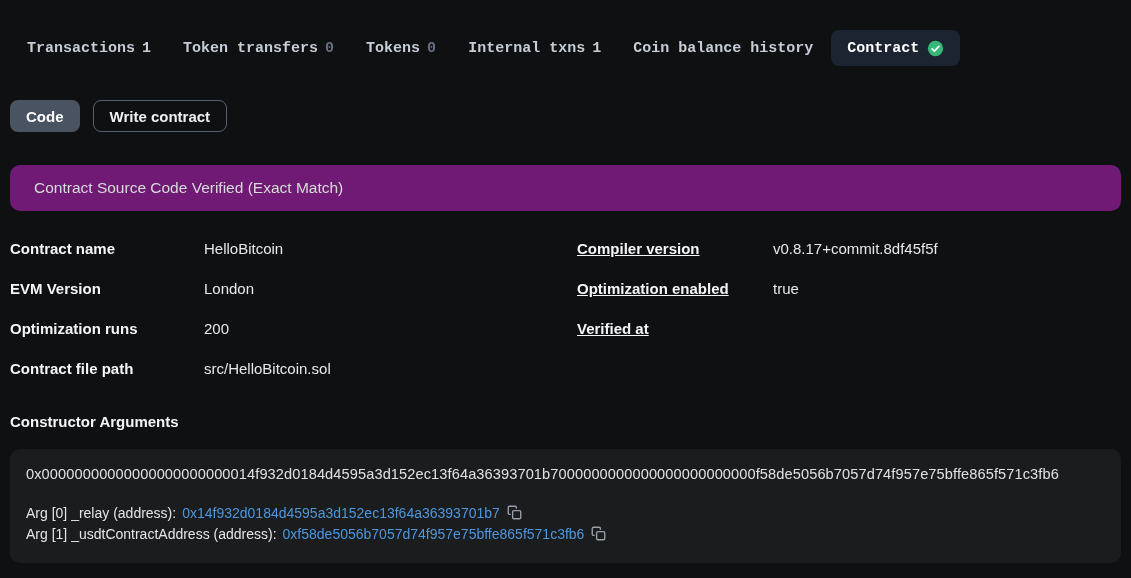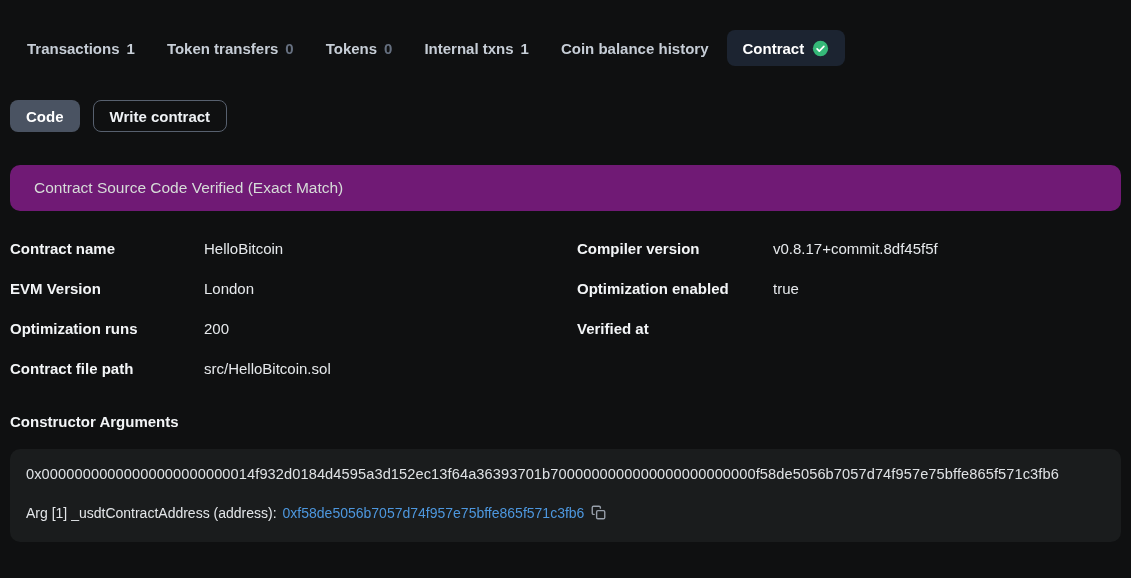--- a/index.html
+++ b/index.html
@@ -11,20 +11,21 @@
     overflow: hidden;
   }
 
   
   .tabs {
     display: flex;
     align-items: center;
     gap: 32px;
     height: 36px;
     margin: 30px 0 0 27px;
+    font-family: Liberation Mono, monospace;
   }
   .tab {
     display: flex;
     align-items: center;
     gap: 7px;
     font-size: 15px;
     font-weight: 600;
     color: #c6cdd6;
     cursor: pointer;
     white-space: nowrap;
@@ -69,21 +70,21 @@
     color: #d6dcd8;
   }
 
   
   .info { display: flex; margin: 17px 10px 0 10px; }
   .info-col-left { width: 567px; flex: none; }
   .info-col-right { flex: 1; }
   .info-row { display: flex; align-items: center; height: 40px; }
   .info-label { font-size: 15px; font-weight: 700; color: #f3f5f7; flex: none; }
   .info-col-left .info-label { width: 194px; }
-  .info-col-right .info-label { width: 196px; }
+  .info-col-right .info-label { width: 196px; text-decoration: underline; }
   .info-value { font-size: 15px; font-weight: 400; color: #e6e9ec; }
 
   
   .ctor-title {
     margin: 25px 0 0 10px;
     font-size: 15px;
     font-weight: 700;
     color: #f3f5f7;
     height: 19px;
   }
@@ -195,20 +196,30 @@
       <span class="info-label">Verified at</span>
     </div>
   </div>
 </div>
 
 <div class="ctor-title">Constructor Arguments</div>
 
 <div class="ctor-panel">
   <div class="ctor-raw">0x00000000000000000000000014f932d0184d4595a3d152ec13f64a36393701b7000000000000000000000000f58de5056b7057d74f957e75bffe865f571c3fb6</div>
   <div class="ctor-args">
+    <div class="arg-line">
+      <span class="arg-label">Arg [0] _relay (address):</span>
+      <span class="arg-value">0x14f932d0184d4595a3d152ec13f64a36393701b7</span>
+      <button class="copy-btn">
+        <svg width="15" height="15" viewBox="0 0 24 24" fill="none" stroke="#98a0ab" stroke-width="2.2" stroke-linecap="round" stroke-linejoin="round">
+          <rect x="9" y="9" width="13" height="13" rx="2"></rect>
+          <path d="M5 15H4a2 2 0 0 1-2-2V4a2 2 0 0 1 2-2h9a2 2 0 0 1 2 2v1"></path>
+        </svg>
+      </button>
+    </div>
     <div class="arg-line">
       <span class="arg-label">Arg [1] _usdtContractAddress (address):</span>
       <span class="arg-value">0xf58de5056b7057d74f957e75bffe865f571c3fb6</span>
       <button class="copy-btn">
         <svg width="15" height="15" viewBox="0 0 24 24" fill="none" stroke="#98a0ab" stroke-width="2.2" stroke-linecap="round" stroke-linejoin="round">
           <rect x="9" y="9" width="13" height="13" rx="2"></rect>
           <path d="M5 15H4a2 2 0 0 1-2-2V4a2 2 0 0 1 2-2h9a2 2 0 0 1 2 2v1"></path>
         </svg>
       </button>
     </div>

